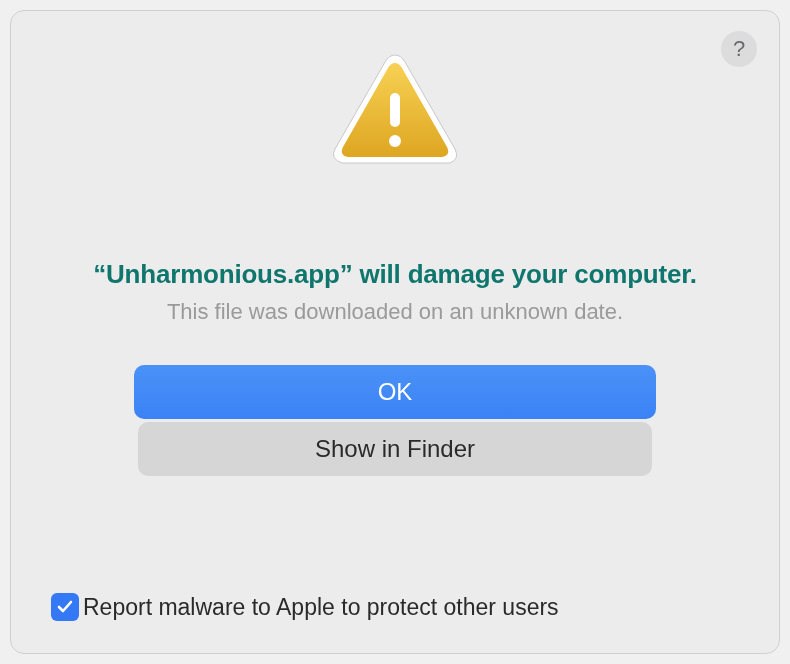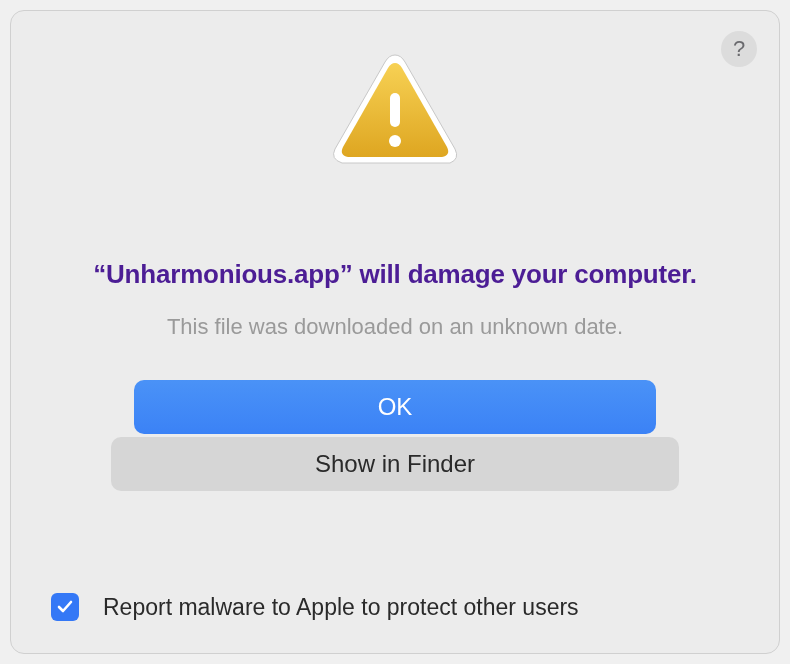--- a/index.html
+++ b/index.html
@@ -48,60 +48,60 @@
     .warning-icon {
       margin-top: 12px;
       margin-bottom: 90px;
     }
     .warning-icon svg {
       display: block;
     }
     .heading {
       font-size: 26px;
       font-weight: 700;
-      color: #4c1d95;
+      color: #0f766e;
       text-align: center;
-      margin-bottom: 24px;
+      margin-bottom: 9px;
       letter-spacing: -0.2px;
     }
     .subtext {
       font-size: 22px;
       color: #9a9a9a;
       margin-bottom: 40px;
     }
     .ok-button {
       width: 522px;
       height: 54px;
       background: linear-gradient(180deg, #4a92f7 0%, #3b82f6 100%);
       border: none;
       border-radius: 10px;
       color: #ffffff;
       font-size: 24px;
       font-weight: 400;
       cursor: pointer;
       margin-bottom: 3px;
     }
     .finder-button {
-      width: 568px;
+      width: 514px;
       height: 54px;
       background: #d6d6d6;
       border: none;
       border-radius: 10px;
       color: #2a2a2a;
       font-size: 24px;
       font-weight: 400;
       cursor: pointer;
     }
     .checkbox-row {
       position: absolute;
       bottom: 32px;
       left: 40px;
       display: flex;
       align-items: center;
-      gap: 24px;
+      gap: 4px;
     }
     .checkbox {
       width: 28px;
       height: 28px;
       border-radius: 6px;
       background: #3478f6;
       display: flex;
       align-items: center;
       justify-content: center;
       cursor: pointer;

